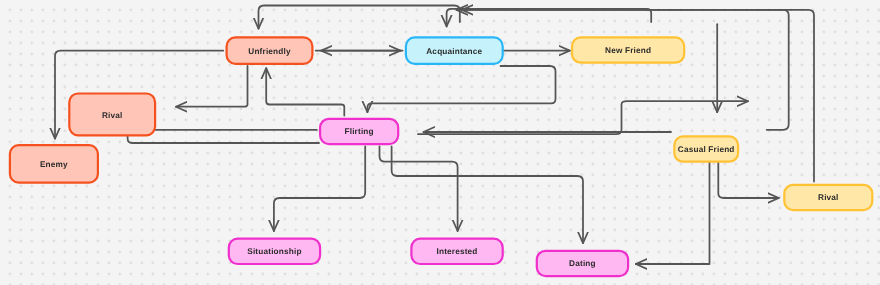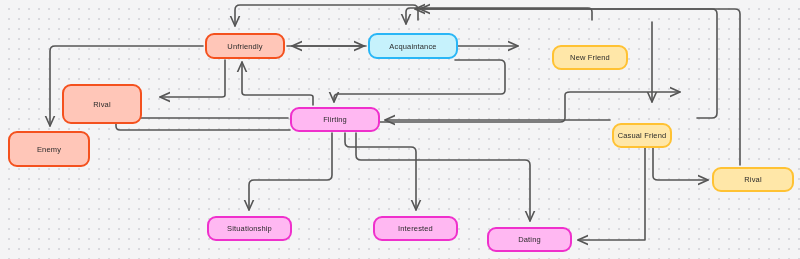--- a/index.html
+++ b/index.html
@@ -34,20 +34,21 @@
     justify-content: center;
     border-radius: 9px;
     border-width: 2px;
     border-style: solid;
     font-size: 7.5px;
     letter-spacing: 0.15px;
     color: #2b2b2b;
     text-align: right;
     white-space: nowrap;
     cursor: pointer;
+    font-weight: bold;
   }
   .node-label {
     pointer-events: none;
   }
 </style>
 </head>
 <body>
 
 <div id="canvas">
 
@@ -82,30 +83,30 @@
       </g>
   </svg>
 
   <div id="node-layer">
       <div class="node" style="left: 205px; top: 33px; width: 80px; height: 26px; background: rgb(255, 198, 184); border-color: rgb(244, 81, 30);">
         <span class="node-label">Unfriendly</span>
       </div>
       <div class="node" style="left: 368px; top: 33px; width: 90px; height: 26px; background: rgb(198, 242, 252); border-color: rgb(41, 182, 246);">
         <span class="node-label">Acquaintance</span>
       </div>
-      <div class="node" style="left: 552px; top: 33px; width: 76px; height: 25px; background: rgb(255, 231, 168); border-color: rgb(255, 194, 51); margin-top: 12px;">
+      <div class="node" style="left: 519px; top: 33px; width: 104px; height: 25px; background: rgb(255, 231, 168); border-color: rgb(255, 194, 51);">
         <span class="node-label">New Friend</span>
       </div>
       <div class="node" style="left: 62px; top: 84px; width: 80px; height: 40px; background: rgb(255, 198, 184); border-color: rgb(244, 81, 30);">
         <span class="node-label">Rival</span>
       </div>
       <div class="node" style="left: 612px; top: 107px; width: 60px; height: 25px; background: rgb(255, 231, 168); border-color: rgb(255, 194, 51); margin-top: 16px;">
         <span class="node-label">Casual Friend</span>
       </div>
-      <div class="node" style="left: 290px; top: 107px; width: 90px; height: 25px; background: rgb(255, 184, 242); border-color: rgb(239, 48, 204);">
+      <div class="node" style="left: 290px; top: 107px; width: 73px; height: 25px; background: rgb(255, 184, 242); border-color: rgb(239, 48, 204);">
         <span class="node-label">Flirting</span>
       </div>
       <div class="node" style="left: 8px; top: 131px; width: 82px; height: 36px; background: rgb(255, 198, 184); border-color: rgb(244, 81, 30);">
         <span class="node-label">Enemy</span>
       </div>
       <div class="node" style="left: 712px; top: 167px; width: 82px; height: 25px; background: rgb(255, 231, 168); border-color: rgb(255, 194, 51);">
         <span class="node-label">Rival</span>
       </div>
       <div class="node" style="left: 207px; top: 216px; width: 85px; height: 25px; background: rgb(255, 184, 242); border-color: rgb(239, 48, 204);">
         <span class="node-label">Situationship</span>

